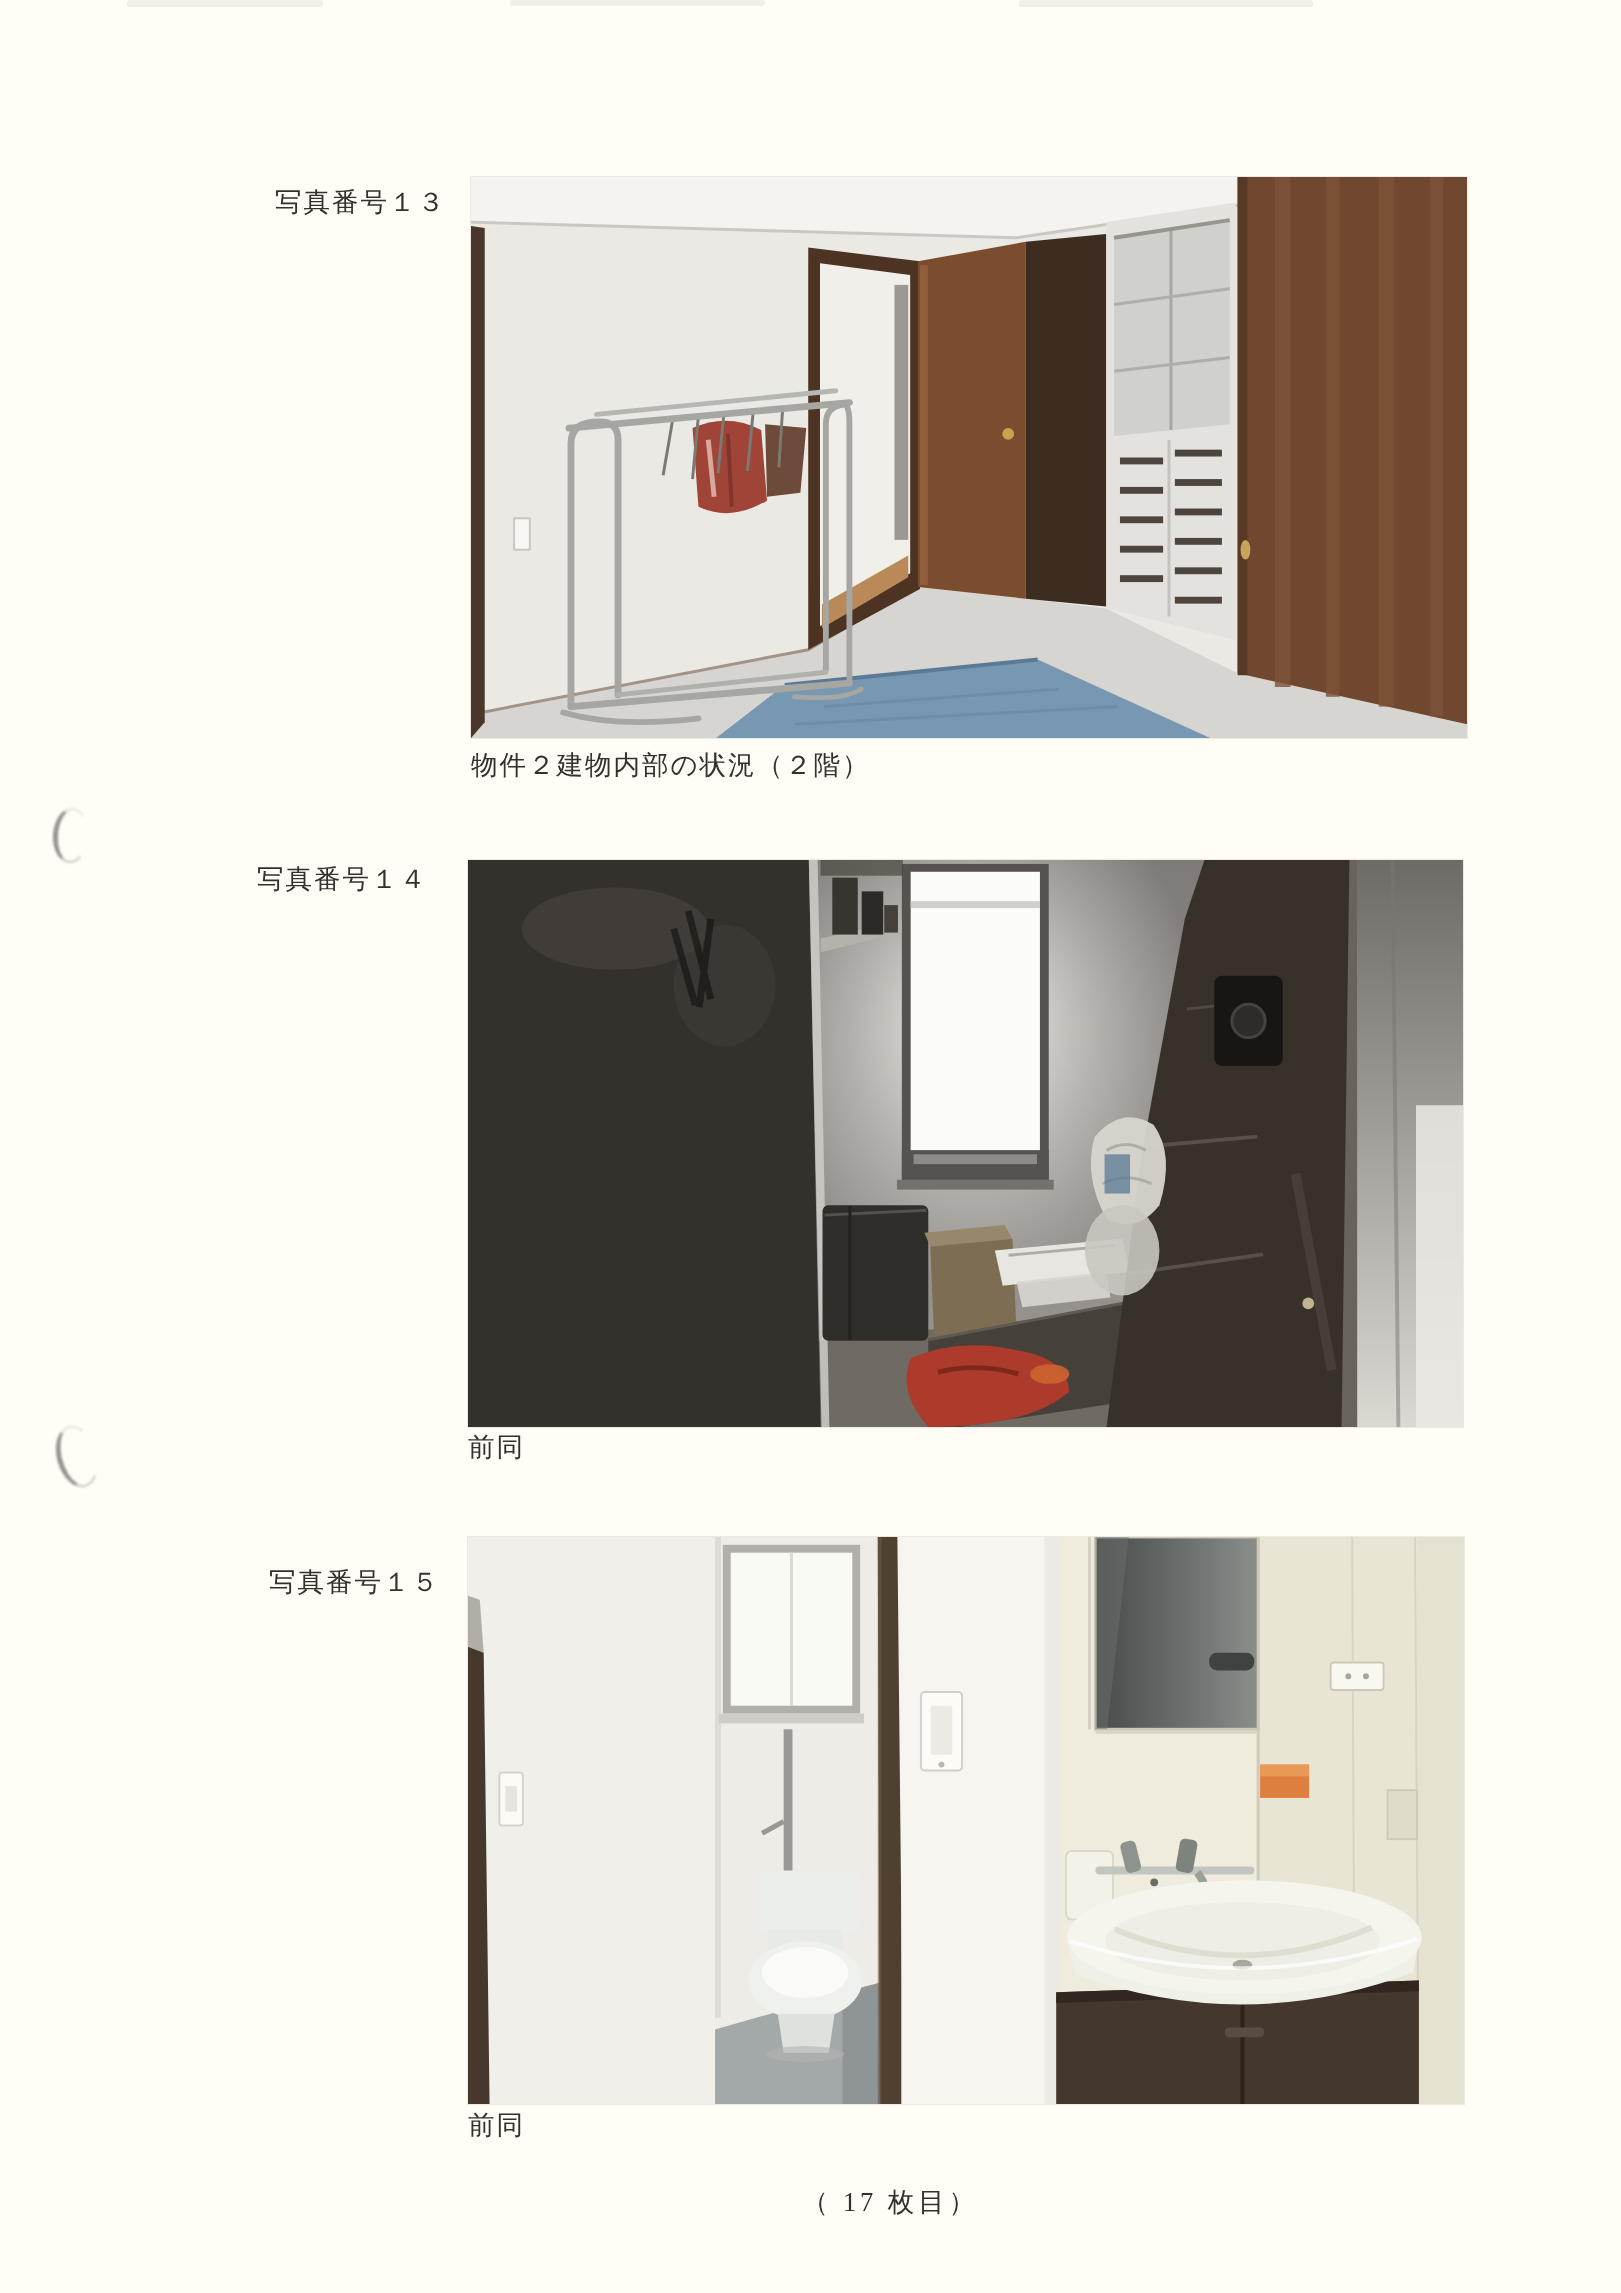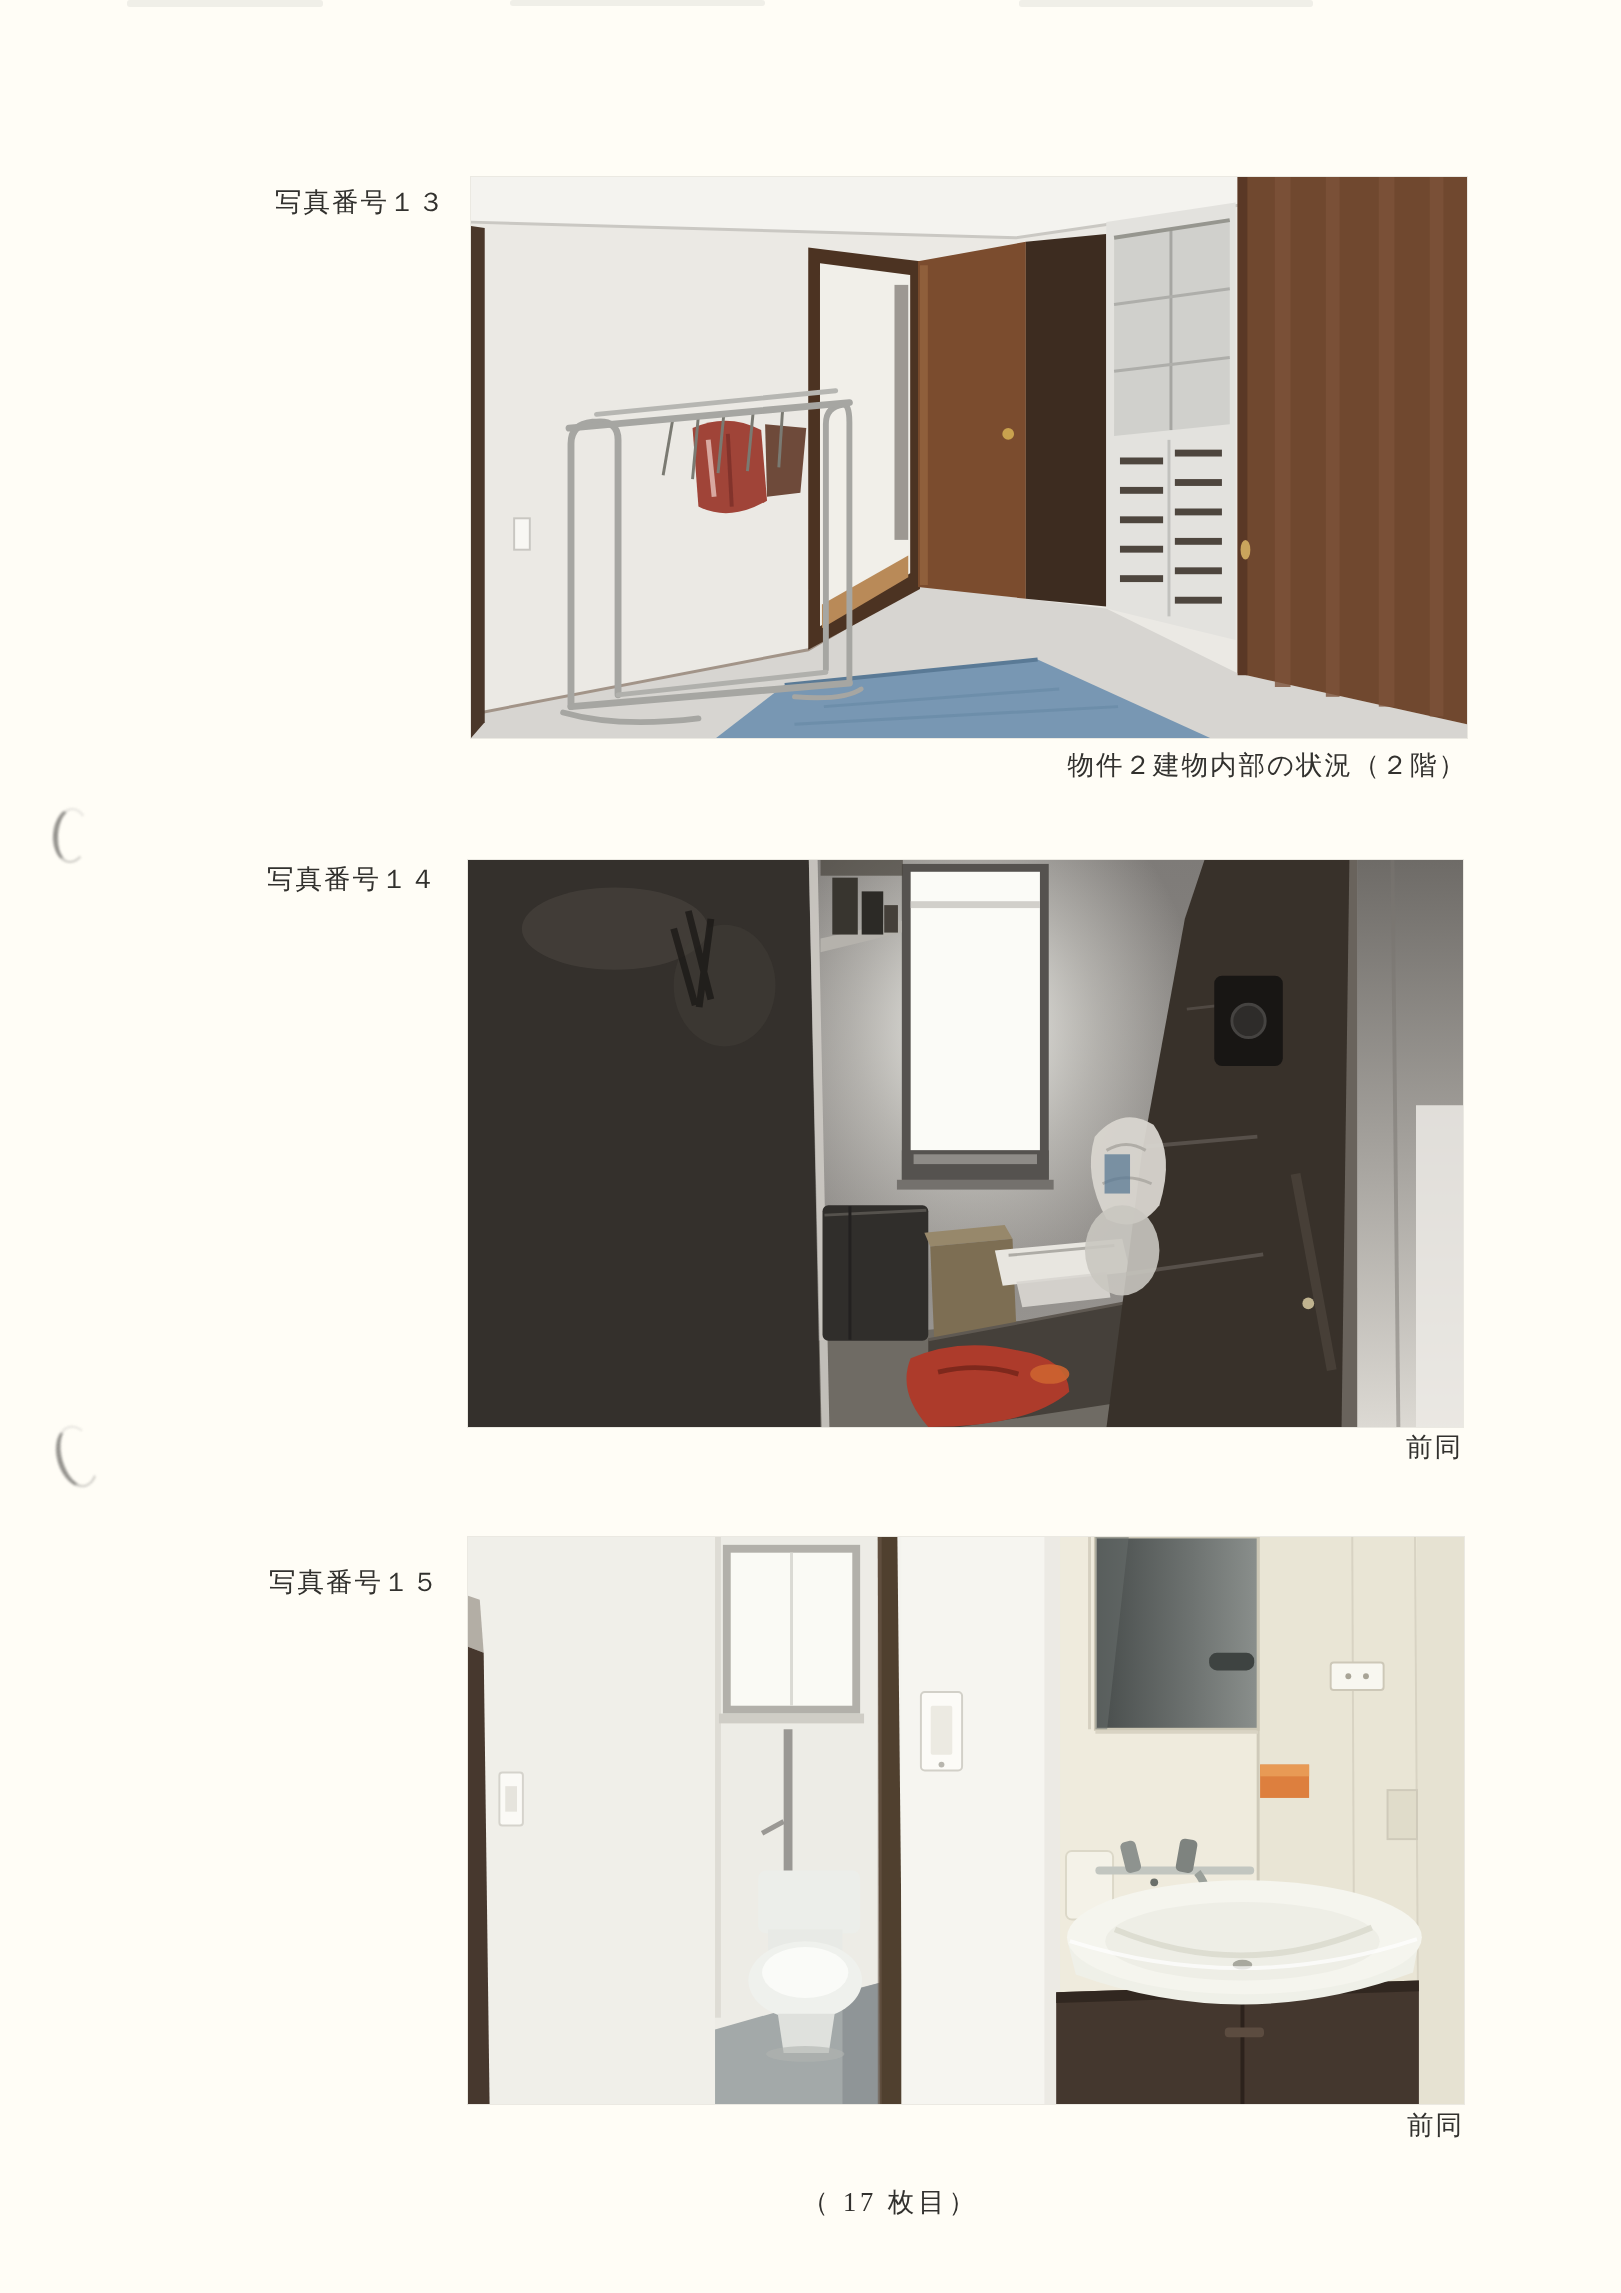--- a/index.html
+++ b/index.html
@@ -4,21 +4,21 @@
 <style>
   html,body{margin:0;padding:0;}
   body{
     width:1621px;height:2294px;position:relative;overflow:hidden;
     background:#fffdf6;color:#32312e;
     font-family:"Liberation Serif","DejaVu Serif",serif;
   }
   .photo-label{position:absolute;font-size:26.5px;letter-spacing:2px;white-space:nowrap;font-weight:500;text-align:center;}
   .photo-frame{position:absolute;outline:1px solid rgba(60,55,50,.10);}
   .photo-frame svg{display:block;width:100%;height:100%;}
-  .photo-caption{position:absolute;font-size:26.5px;letter-spacing:2px;text-align:right;white-space:nowrap;font-weight:500;}
+  .photo-caption{position:absolute;font-size:26.5px;letter-spacing:2px;text-align:left;white-space:nowrap;font-weight:500;}
   .page-footer{position:absolute;font-size:26.5px;letter-spacing:3.9px;white-space:nowrap;font-weight:500;}
   .crescent{position:absolute;border-radius:50%;border-left:5.9px solid rgba(86,84,82,.62);
     border-top:2px solid rgba(86,84,82,.15);border-bottom:2.9px solid rgba(86,84,82,.30);
     border-right:2px solid transparent;filter:blur(1.1px);}
   .crescent-1{left:53px;top:808px;width:29px;height:51px;transform:rotate(4deg);}
   .crescent-2{left:57px;top:1425px;width:33px;height:59px;transform:rotate(-16deg);}
   .scan-mark{position:absolute;background:#dadad4;opacity:.4;border-radius:2.9px;}
 </style>
 </head>
 <body>
@@ -110,21 +110,21 @@
           <path d="M150,528 L362,505" stroke-width="5" stroke="#b0b0ac"></path>
           <path d="M94,546 Q150,562 232,552" stroke-width="6"></path>
           <path d="M330,530 Q380,534 398,522" stroke-width="5"></path>
         </g>
       </g>
     </g>
   </svg>
 </div>
 <div class="photo-caption" style="left:471px;top:747px;width:996px">物件２建物内部の状況（２階）</div>
 
-<div class="photo-label" style="left:267px;top:861px">写真番号１４</div>
+<div class="photo-label" style="left:257px;top:861px">写真番号１４</div>
 <div class="photo-frame" style="left:468px;top:860px;width:995px;height:567px" role="img" aria-label="暗い納戸：左に黒い家具、中央に明るい縦長の窓、手前に箱類と赤い布、右に茶色の棚">
   <svg viewBox="0 0 1016 578" preserveAspectRatio="none" xmlns="http://www.w3.org/2000/svg">
     <defs>
       <radialGradient id="g2glow" cx="50%" cy="50%" r="50%">
         <stop offset="0%" stop-color="#fdfdf8" stop-opacity=".95"></stop>
         <stop offset="55%" stop-color="#e8e7e1" stop-opacity=".45"></stop>
         <stop offset="100%" stop-color="#e8e7e1" stop-opacity="0"></stop>
       </radialGradient>
       <linearGradient id="g2right" x1="0" y1="0" x2="0" y2="1">
         <stop offset="0%" stop-color="#6e6b67"></stop>

